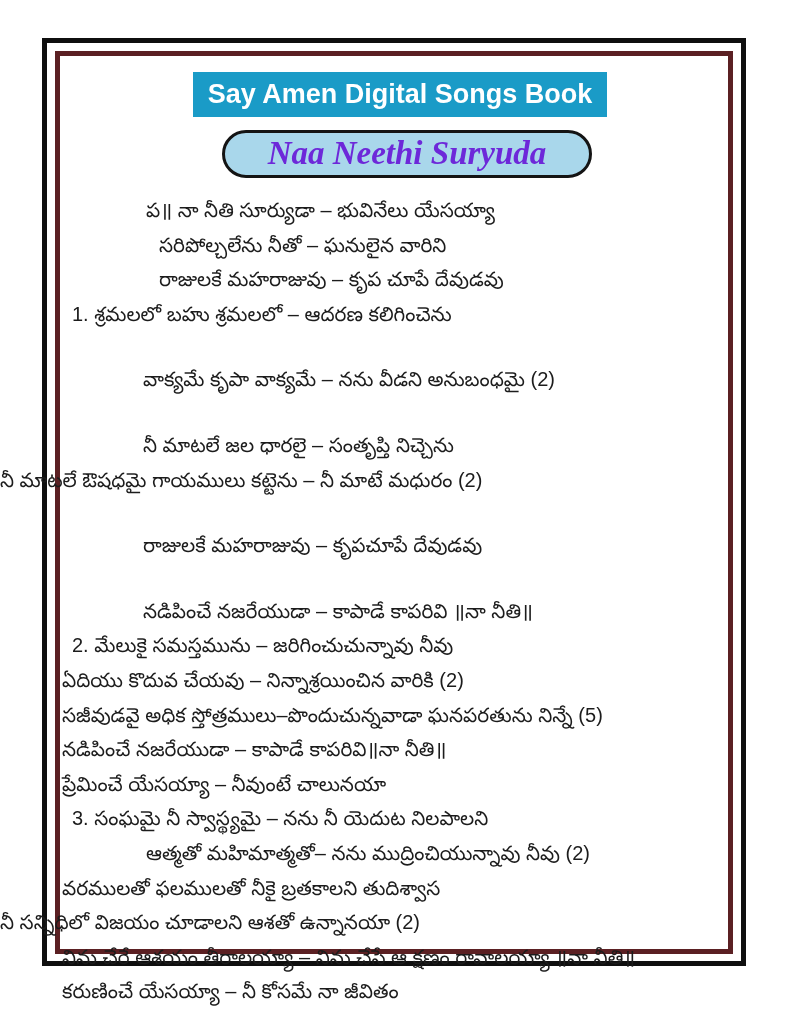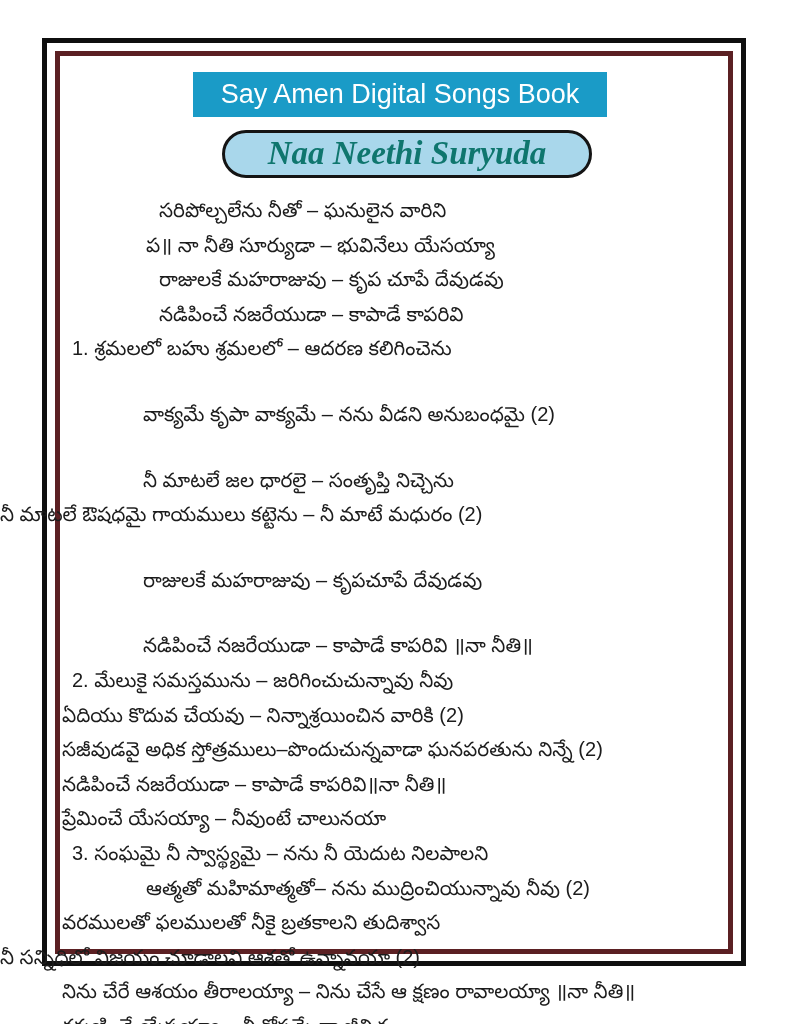--- a/index.html
+++ b/index.html
@@ -15,33 +15,33 @@
   .frame-inner {
     position:absolute; left:55px; top:51px; width:678px; height:903px;
     border:5px solid #5b2023; box-sizing:border-box;
   }
   
   .banner {
     position:absolute; left:193px; top:72px; width:414px; height:45px;
     background:#1a9bc7; color:#ffffff; text-align:center;
   }
   .banner-text {
-    font-weight:normal; font-size:27px; line-height:45px;
+    font-weight:bold; font-size:27px; line-height:45px;
     font-family:"Liberation Sans", sans-serif;
   }
   
   .pill {
     position:absolute; left:222px; top:130px; width:370px; height:48px;
     background:#a9d7eb; border:3px solid #141414; border-radius:24px;
     box-sizing:border-box; text-align:center;
   }
   .pill-text {
     display:inline-block;
     font-family:"Liberation Serif", serif; font-style:italic; font-weight:bold;
-    font-size:33px; line-height:41px; color:#0f766e;
+    font-size:33px; line-height:41px; color:#6d28d9;
   }
   
   .lyrics {
     position:absolute; left:0; top:193px; width:791px;
     font-size:20px; color:#1c1c1c;
   }
   .ln { height:34.6px; line-height:34.6px; white-space:nowrap; }
   .ln-p1    { padding-left:146px; }  
   .ln-pal   { padding-left:159px; }  
   .ln-num   { padding-left:72px; }  
@@ -60,33 +60,32 @@
 
   <div class="banner">
     <div class="banner-text">Say Amen Digital Songs Book</div>
   </div>
 
   <div class="pill">
     <span class="pill-text">Naa Neethi Suryuda</span>
   </div>
 
   <div class="lyrics">
+    <div class="ln ln-p1">ప॥ నా నీతి సూర్యుడా – భువినేలు యేసయ్యా</div>
     <div class="ln ln-pal">సరిపోల్చలేను నీతో – ఘనులైన వారిని</div>
-    <div class="ln ln-p1">ప॥ నా నీతి సూర్యుడా – భువినేలు యేసయ్యా</div>
     <div class="ln ln-pal">రాజులకే మహరాజువు – కృప చూపే దేవుడవు</div>
-    <div class="ln ln-pal">నడిపించే నజరేయుడా – కాపాడే కాపరివి</div>
     <div class="ln ln-num">1. శ్రమలలో బహు శ్రమలలో – ఆదరణ కలిగించెను</div>
     <div class="ln ln-a">వాక్యమే కృపా వాక్యమే – నను వీడని అనుబంధమై (2)</div>
     <div class="ln ln-a">నీ మాటలే జల ధారలై – సంతృప్తి నిచ్చెను</div>
     <div class="ln ln-flush">నీ మాటలే ఔషధమై గాయములు కట్టెను – నీ మాటే మధురం (2)</div>
     <div class="ln ln-a">రాజులకే మహరాజువు – కృపచూపే దేవుడవు</div>
     <div class="ln ln-a">నడిపించే నజరేయుడా – కాపాడే కాపరివి ॥నా నీతి॥</div>
     <div class="ln ln-num">2. మేలుకై సమస్తమును – జరిగించుచున్నావు నీవు</div>
     <div class="ln ln-std">ఏదియు కొదువ చేయవు – నిన్నాశ్రయించిన వారికి (2)</div>
-    <div class="ln ln-std">సజీవుడవై అధిక స్తోత్రములు–పొందుచున్నవాడా ఘనపరతును నిన్నే (2)</div>
+    <div class="ln ln-std">సజీవుడవై అధిక స్తోత్రములు–పొందుచున్నవాడా ఘనపరతును నిన్నే (5)</div>
     <div class="ln ln-std">నడిపించే నజరేయుడా – కాపాడే కాపరివి॥నా నీతి॥</div>
     <div class="ln ln-std">ప్రేమించే యేసయ్యా – నీవుంటే చాలునయా</div>
     <div class="ln ln-num">3. సంఘమై నీ స్వాస్థ్యమై – నను నీ యెదుట నిలపాలని</div>
     <div class="ln ln-mid">ఆత్మతో మహిమాత్మతో– నను ముద్రించియున్నావు నీవు (2)</div>
     <div class="ln ln-std">వరములతో ఫలములతో నీకై బ్రతకాలని తుదిశ్వాస</div>
     <div class="ln ln-flush">నీ సన్నిధిలో విజయం చూడాలని ఆశతో ఉన్నానయా (2)</div>
     <div class="ln ln-std">నిను చేరే ఆశయం తీరాలయ్యా – నిను చేసే ఆ క్షణం రావాలయ్యా ॥నా నీతి॥</div>
     <div class="ln ln-std">కరుణించే యేసయ్యా – నీ కోసమే నా జీవితం</div>
   </div>
 

